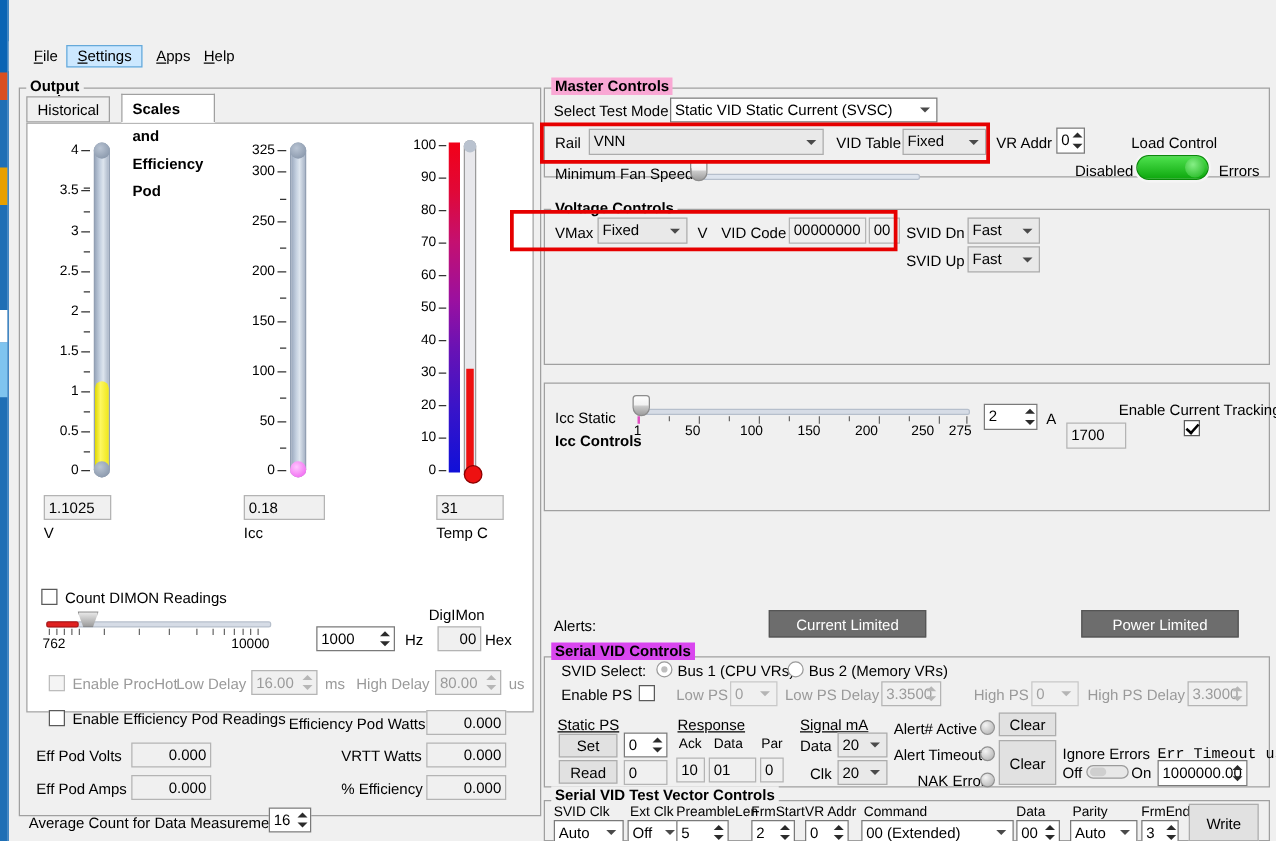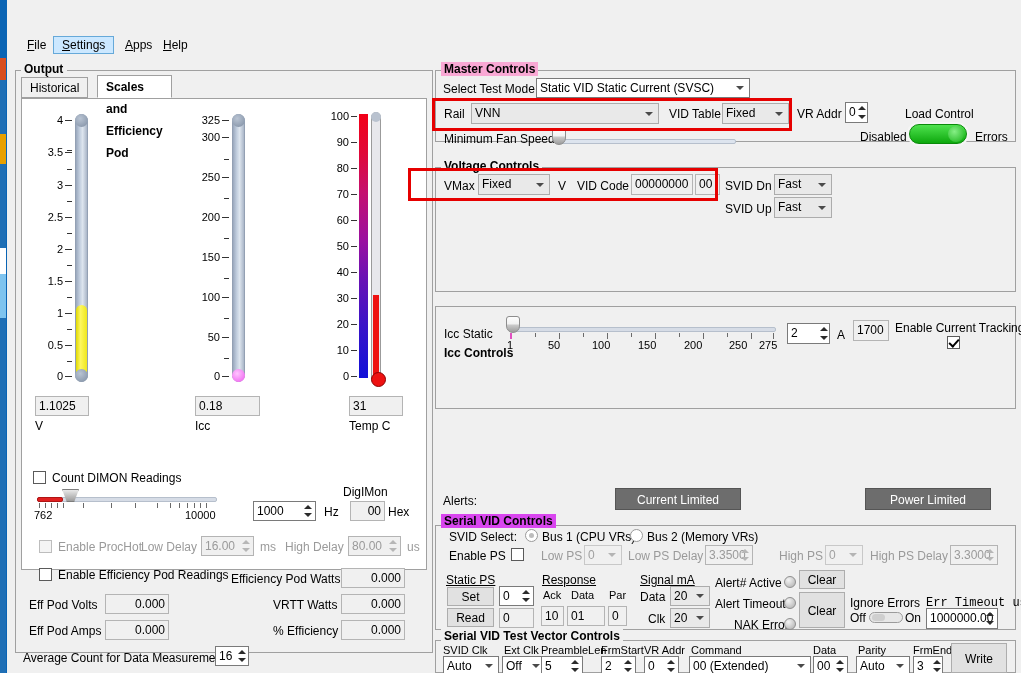--- a/index.html
+++ b/index.html
@@ -396,21 +396,21 @@
   <div class="lbl" style="left:677px;top:339px;font-size:11px;">200</div>
   <div class="lbl" style="left:722px;top:339px;font-size:11px;">250</div>
   <div class="lbl" style="left:752px;top:339px;font-size:11px;">275</div>
 
   <div class="txt" style="left:780px;top:323px;width:43px;height:21px;">2</div>
   <div class="spin" style="left:811px;top:324px;height:19px;">
       <div class="up"></div>
       <div class="dn"></div>
     </div>
   <div class="lbl" style="left:830px;top:328px;">A</div>
-  <div class="txt ro" style="left:846px;top:320px;width:36px;height:21px;">1700</div>
+  <div class="txt ro" style="left:846px;top:338px;width:48px;height:21px;">1700</div>
   <div class="lbl" style="left:888px;top:321px;">Enable Current Tracking</div>
   <div class="cb on" style="left:940px;top:336px;"></div>
 
   <div class="lbl" style="left:436px;top:494px;">Alerts:</div>
   <div class="btn grey" style="left:608px;top:488px;width:126px;height:22px;line-height:22px;">Current Limited</div>
   <div class="btn grey" style="left:858px;top:488px;width:126px;height:22px;line-height:22px;">Power Limited</div>
 
   <div class="gb" style="left:428px;top:525px;width:581px;height:105px;"></div>
   <div class="lbl" style="left:434px;top:514px;font-weight:bold;background:#d946ef;padding:0 3px;">Serial VID Controls</div>
 

